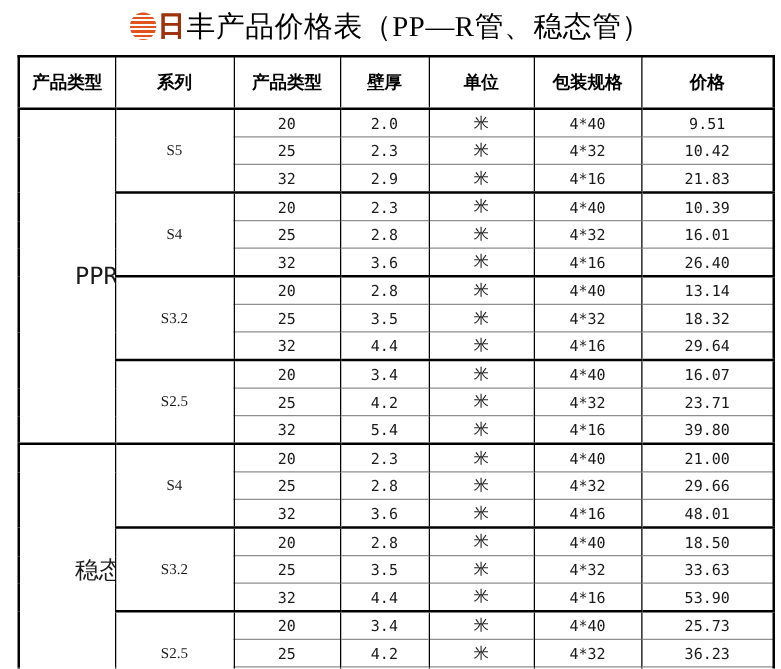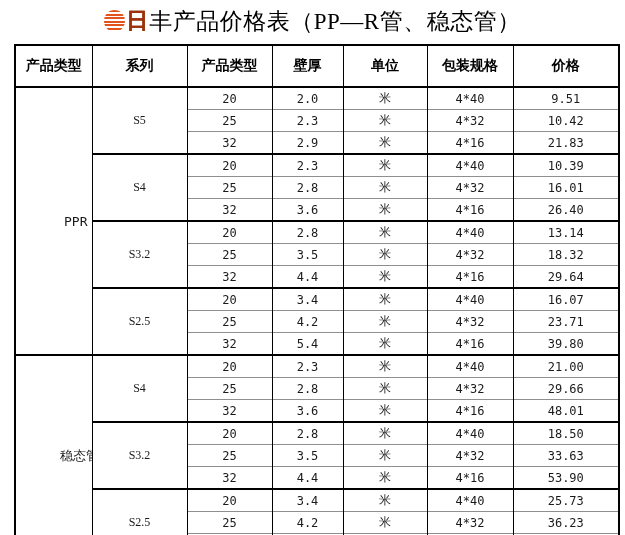--- a/index.html
+++ b/index.html
@@ -86,21 +86,21 @@
     font-family: "DejaVu Sans Mono", monospace;
     font-size: 12px;
     color: #1a1a1a;
     border-top: 1px solid #8f8f8f;
   }
   .price-table tbody tr.group-start td {
     border-top: 2px solid #000000;
   }
   .price-table td.product-cell {
     font-family: "DejaVu Sans Mono", monospace;
-    font-size: 13px;
+    font-size: 19px;
     padding-left: 44px;
   }
   .price-table td.series-cell {
     font-family: Liberation Serif, serif;
     font-size: 12px;
   }
 </style>
 </head>
 <body>
 

